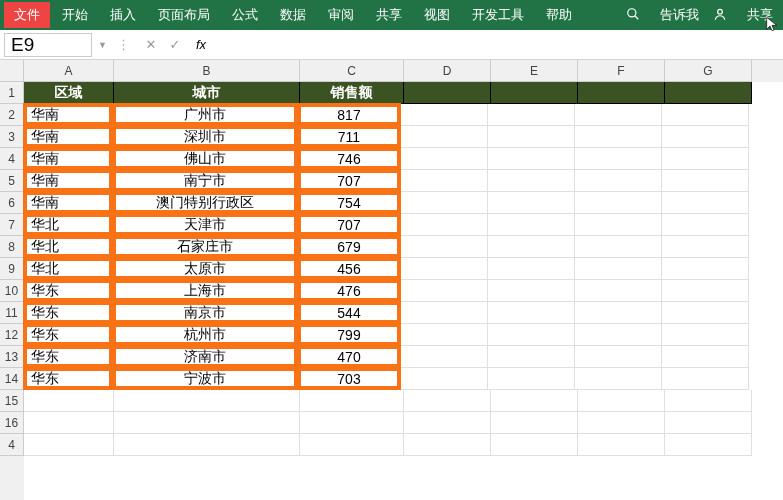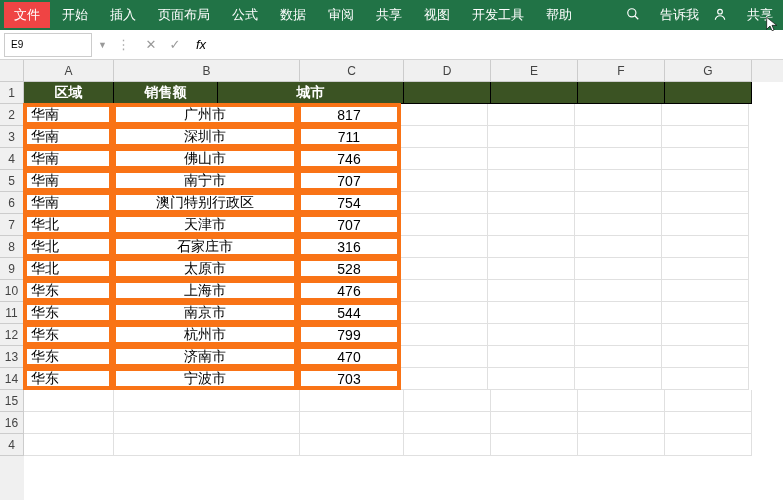--- a/index.html
+++ b/index.html
@@ -22,21 +22,21 @@
   
   .formula-bar {
     height: 30px;
     display: flex;
     align-items: center;
     border-bottom: 1px solid #d4d4d4;
     background: #fff;
     padding: 2px 4px;
     gap: 6px;
   }
-  .namebox { width: 88px; height: 24px; border: 1px solid #ccc; padding: 2px 6px; font-size: 10px; }
+  .namebox { width: 88px; height: 24px; border: 1px solid #ccc; padding: 2px 6px; font-size: 19px; }
   .nb-caret { color:#999; font-size:9px; padding-right:4px; }
   .fb-btns { display:flex; gap:6px; color:#999; padding: 0 6px; }
   .fb-btn { width:18px; text-align:center; }
   .fx { font-style: italic; margin-right: 6px; color:#000000; }
   .formula-input { flex:1; border:none; height:24px; outline:none; }
   
   .sheet { position: relative; overflow: hidden; height: calc(500px - 60px); }
   .corner { position:absolute; top:0; left:0; width:24px; height:22px; background:#f0f0f0; border-right:1px solid #ccc; border-bottom:1px solid #ccc; }
   
   .col-headers {
@@ -143,22 +143,22 @@
       <div class="row-h">12</div>
       <div class="row-h">13</div>
       <div class="row-h">14</div>
       <div class="row-h">15</div>
       <div class="row-h">16</div>
       <div class="row-h">4</div>
     </div>
   <div class="grid" id="grid">
       <div class="row header">
         <div class="cell wA center bordered">区域</div>
+        <div class="cell wB center bordered">城市</div>
         <div class="cell wC center bordered">销售额</div>
-        <div class="cell wB center bordered">城市</div>
         <div class="cell wD"></div>
         <div class="cell wE"></div>
         <div class="cell wF"></div>
         <div class="cell wG"></div>
       </div>
       <div class="row data">
         <div class="cell wA bordered">华南</div>
         <div class="cell wB bordered center">广州市</div>
         <div class="cell wC bordered center">817</div>
         <div class="cell wD"></div>
@@ -207,30 +207,30 @@
         <div class="cell wB bordered center">天津市</div>
         <div class="cell wC bordered center">707</div>
         <div class="cell wD"></div>
         <div class="cell wE"></div>
         <div class="cell wF"></div>
         <div class="cell wG"></div>
       </div>
       <div class="row data">
         <div class="cell wA bordered">华北</div>
         <div class="cell wB bordered center">石家庄市</div>
-        <div class="cell wC bordered center">316</div>
+        <div class="cell wC bordered center">679</div>
         <div class="cell wD"></div>
         <div class="cell wE"></div>
         <div class="cell wF"></div>
         <div class="cell wG"></div>
       </div>
       <div class="row data">
         <div class="cell wA bordered">华北</div>
         <div class="cell wB bordered center">太原市</div>
-        <div class="cell wC bordered center">528</div>
+        <div class="cell wC bordered center">456</div>
         <div class="cell wD"></div>
         <div class="cell wE"></div>
         <div class="cell wF"></div>
         <div class="cell wG"></div>
       </div>
       <div class="row data">
         <div class="cell wA bordered">华东</div>
         <div class="cell wB bordered center">上海市</div>
         <div class="cell wC bordered center">476</div>
         <div class="cell wD"></div>

